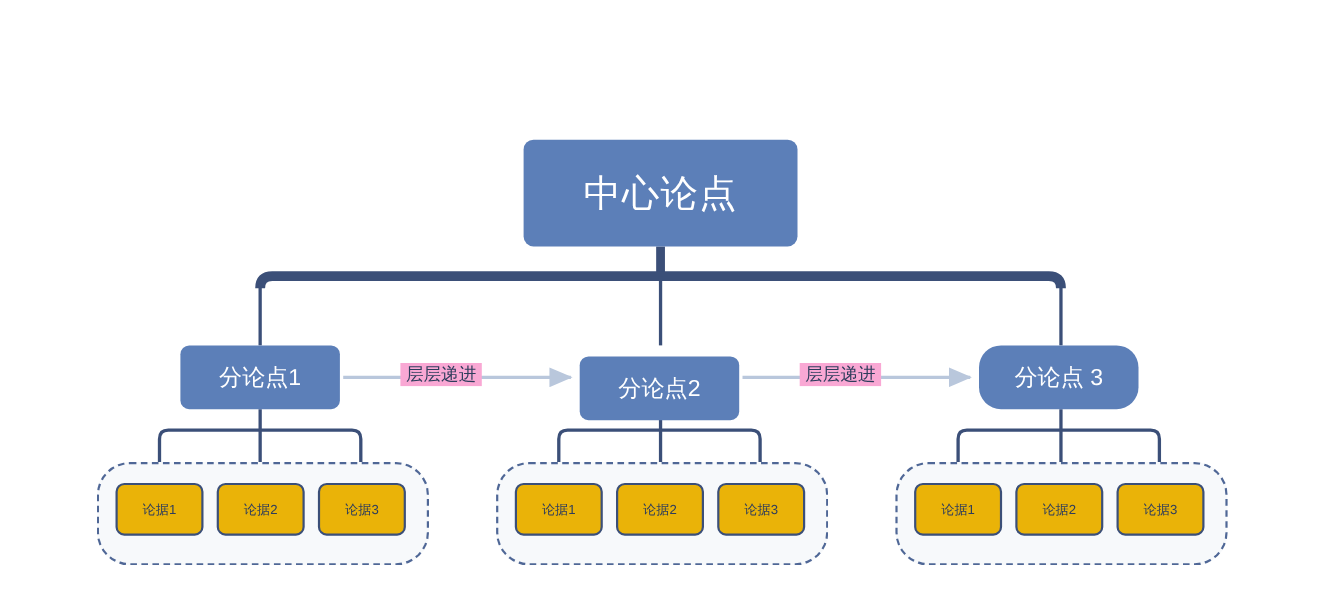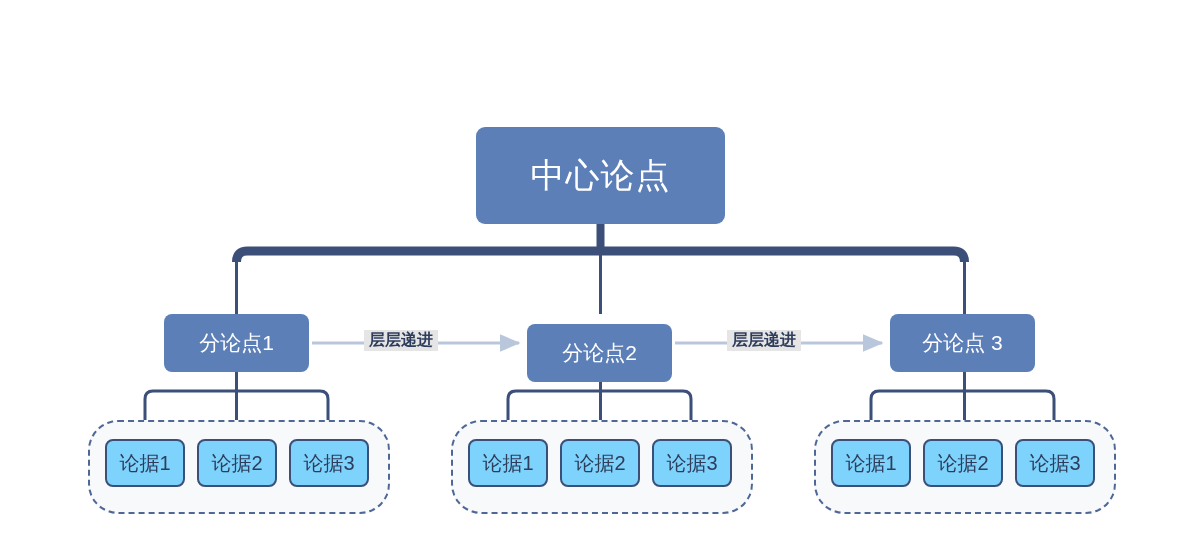--- a/index.html
+++ b/index.html
@@ -56,21 +56,21 @@
     height: 58px;
     background: #5c7fb8;
     border-radius: 8px;
     color: #ffffff;
     font-size: 21px;
     z-index: 4;
     text-align: right;
   }
   .branch-1 { left: 164px; top: 270px; }
   .branch-2 { left: 527px; top: 280px; }
-  .branch-3 { left: 890px; top: 270px; }
+  .branch-3 { left: 890px; top: 270px; border-radius: 20px; }
 
   
   .leaf-group {
     position: absolute;
     box-sizing: border-box;
     width: 302px;
     height: 94px;
     top: 376px;
     border: 2.5px dashed #4f6796;
     border-radius: 30px;
@@ -78,40 +78,39 @@
     z-index: 2;
   }
   .group-1 { left: 88px; }
   .group-2 { left: 451px; }
   .group-3 { left: 814px; }
 
   
   .node-leaf {
     width: 80px;
     height: 48px;
-    background: #7dd3fc;
+    background: #eab308;
     border: 2px solid #3b4f78;
     border-radius: 8px;
     color: #2e3d5c;
-    font-size: 20px;
+    font-size: 12px;
     top: 395px;
     z-index: 5;
   }
 
   
   .arrow-label {
     position: absolute;
     top: 286px;
     font-size: 16px;
     color: #2e3d5c;
-    background: #e5e5e5;
+    background: #f9a8d4;
     padding: 0 5px;
     white-space: nowrap;
     z-index: 6;
-    font-weight: bold;
   }
   .arrow-label-1 { left: 364px; }
   .arrow-label-2 { left: 727px; }
 </style>
 </head>
 <body>
 
 <div id="stage">
 
   <svg id="wires" viewBox="0 0 1200 549" xmlns="http://www.w3.org/2000/svg">

